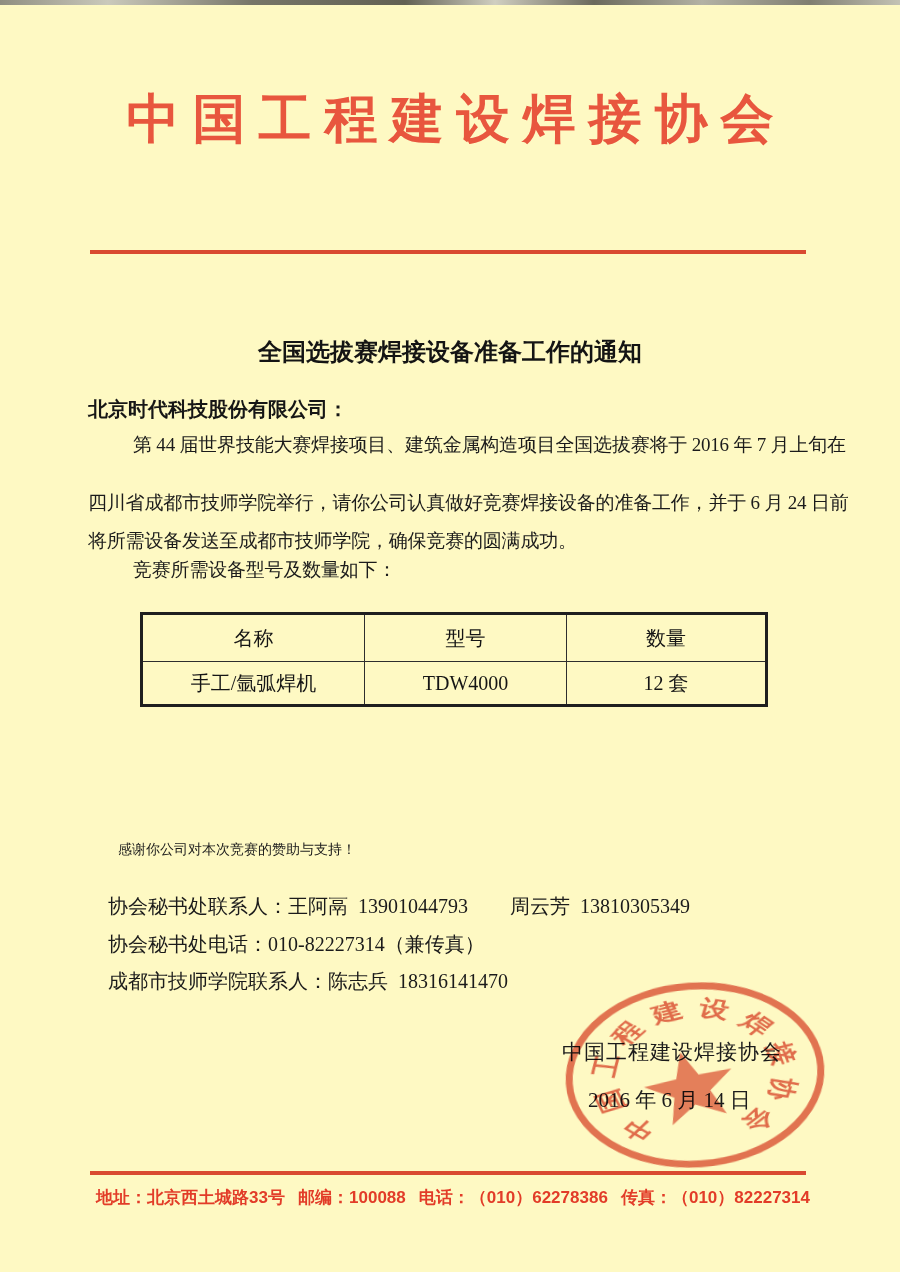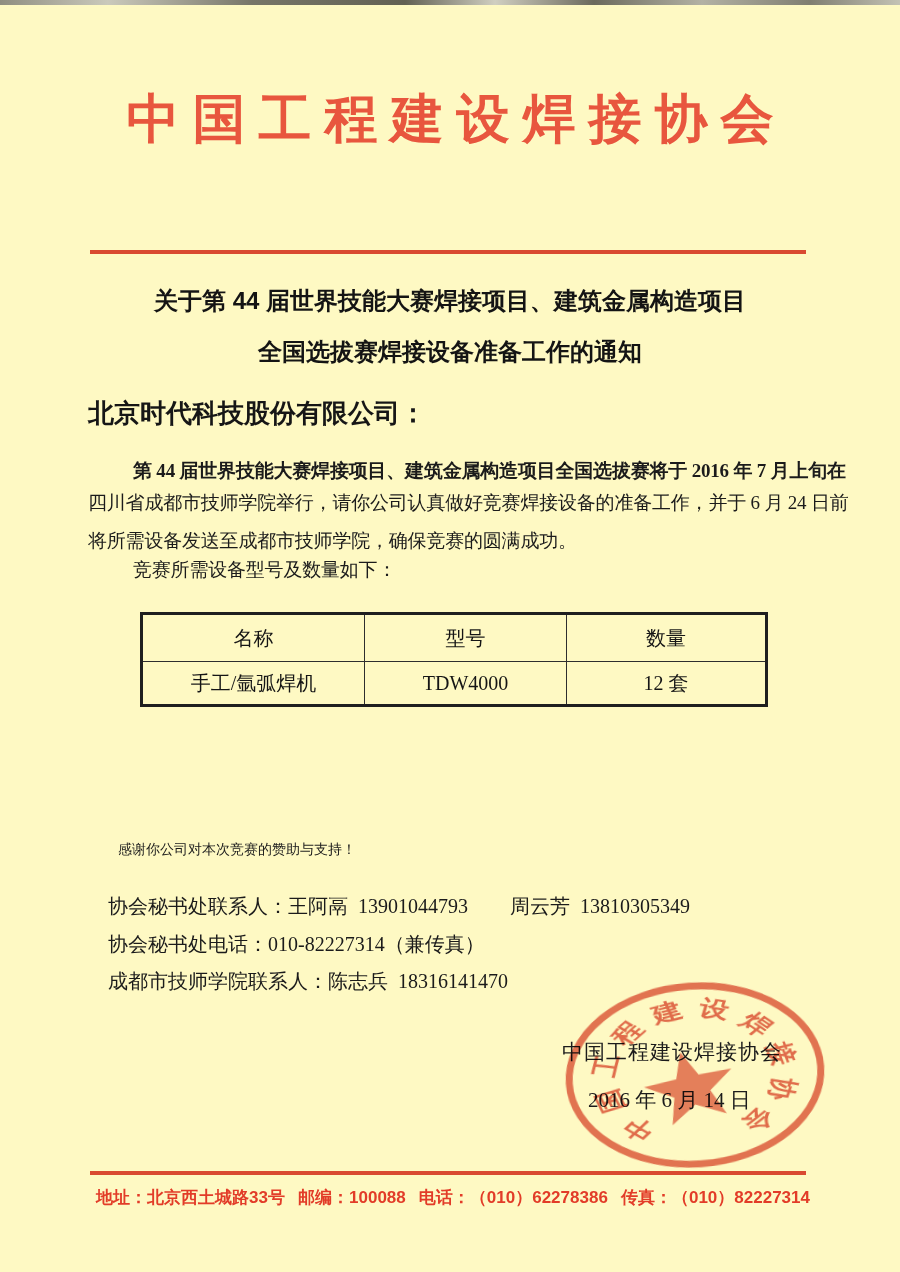--- a/index.html
+++ b/index.html
@@ -26,25 +26,25 @@
   .doc-title {
     position:absolute; left:0; width:100%; text-align:center;
     font-family:"Liberation Sans", sans-serif; font-weight:700;
     font-size:24px; color:#141414; white-space:nowrap;
   }
   .doc-title-1 { top:285px; }
   .doc-title-2 { top:336px; }
   .addressee {
     position:absolute; left:88px; top:396px;
     font-family:"Liberation Sans", sans-serif; font-weight:700;
-    font-size:26px; color:#161616;
+    font-size:20px; color:#161616;
   }
   .bodyline { position:absolute; left:88px; font-size:19px; letter-spacing:-0.2px; white-space:nowrap; }
   .indent { left:133px; }
-  .p1l1 { top:458px;font-weight:bold; }
+  .p1l1 { top:432px; }
   .p1l2 { top:490px; }
   .p1l3 { top:528px; }
   .p2   { top:557px; }
   table.equip {
     position:absolute; left:140px; top:612px;
     border-collapse:collapse; table-layout:fixed; width:625px;
     border:3px solid #1f1f1f; font-size:20px; color:#151515;padding-left:12px;
   }
   table.equip th, table.equip td {
     border:1.6px solid #2e2e2e; text-align:center; padding:0;
@@ -79,21 +79,20 @@
 </style>
 </head>
 <body>
 
 <div class="page">
   <div class="scan-edge"></div>
 
   <div class="org-title">中国工程建设焊接协会</div>
   <div class="rule rule-top"></div>
 
-  <div class="doc-title doc-title-1">关于第 44 届世界技能大赛焊接项目、建筑金属构造项目</div>
   <div class="doc-title doc-title-2">全国选拔赛焊接设备准备工作的通知</div>
 
   <div class="addressee">北京时代科技股份有限公司：</div>
 
   <div class="bodyline indent p1l1">第 44 届世界技能大赛焊接项目、建筑金属构造项目全国选拔赛将于 2016 年 7 月上旬在</div>
   <div class="bodyline p1l2">四川省成都市技师学院举行，请你公司认真做好竞赛焊接设备的准备工作，并于 6 月 24 日前</div>
   <div class="bodyline indent p2">竞赛所需设备型号及数量如下：</div>
   <div class="bodyline p1l3">将所需设备发送至成都市技师学院，确保竞赛的圆满成功。</div>
 
   <table class="equip">

